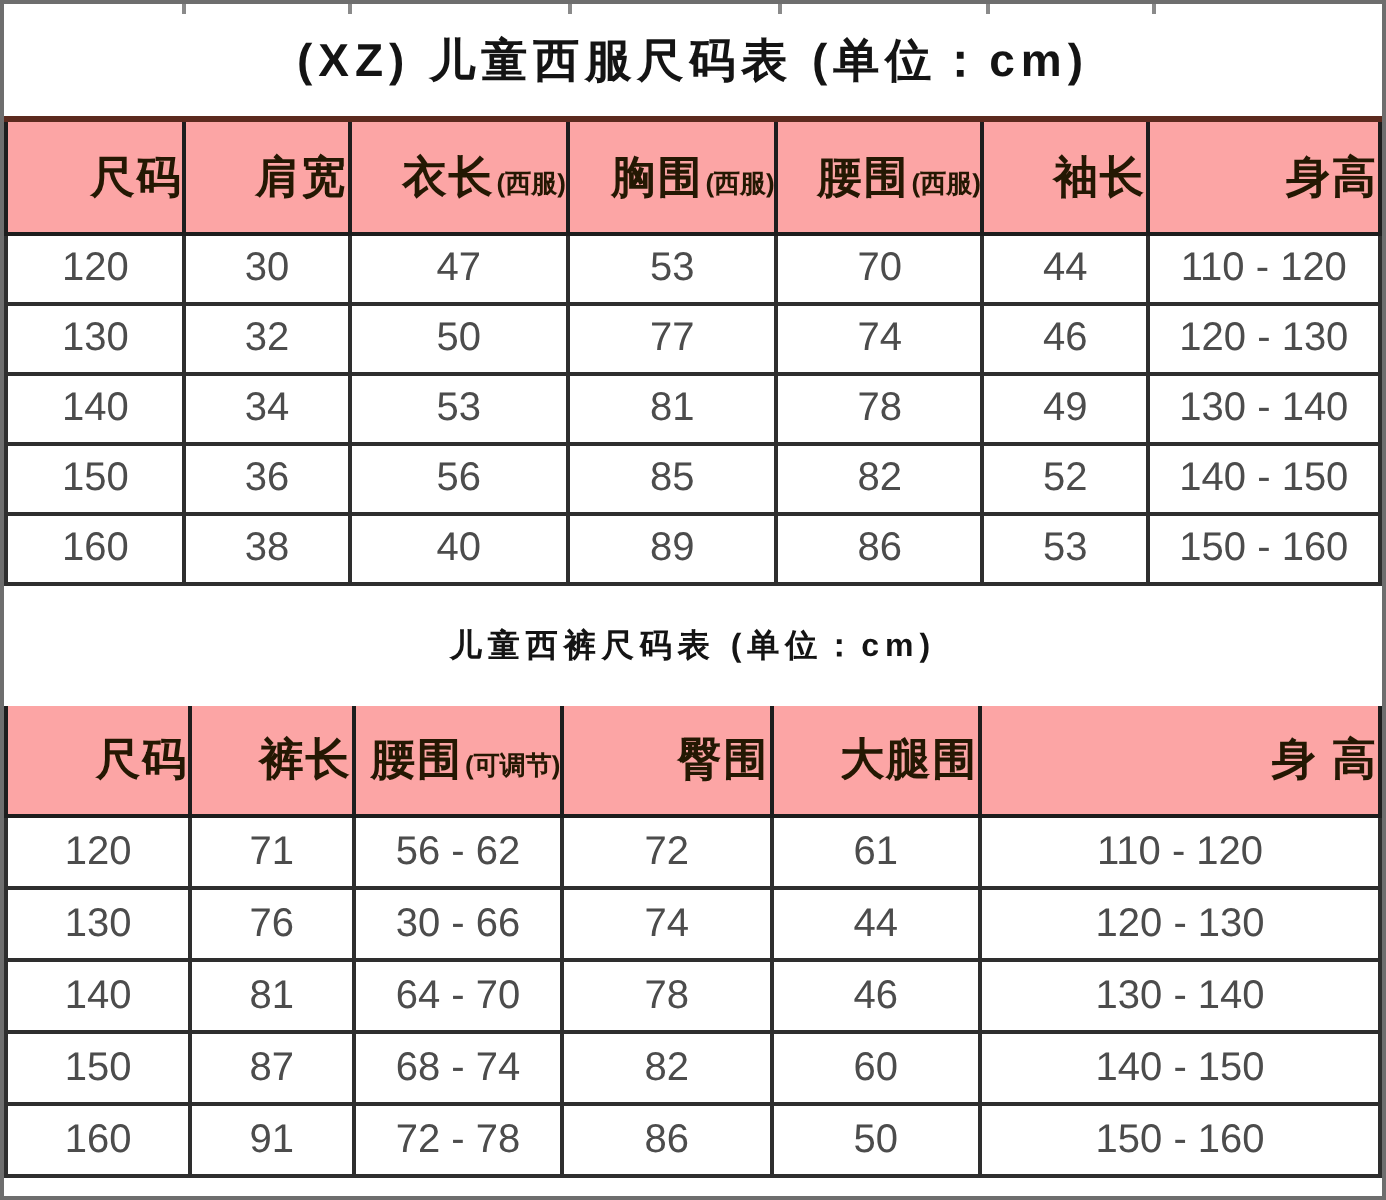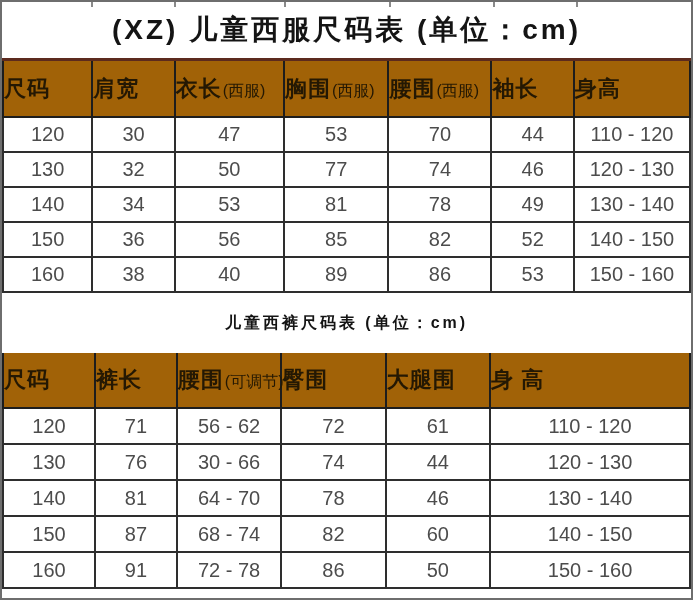--- a/index.html
+++ b/index.html
@@ -16,48 +16,48 @@
     position:absolute; top:0; width:2px; height:5px;
     background:#8a8a8a;
   }
   .title {
     display:flex; align-items:center; justify-content:center;
     font-weight:bold; color:#141414;
     letter-spacing:3px;
     white-space:nowrap;
   }
   .title-suit {
-    height:56px; font-size:28px;
+    height:56px; font-size:23px;
     border-bottom:3px solid #5c2a1e;
   }
   .title-pants {
     height:60px; font-size:16px;
   }
   table {
     width:100%;
     border-collapse:collapse;
     table-layout:fixed;
   }
   th {
-    background:#a16207;
+    background:#fca5a5;
     border:2px solid #1d1d1d;
     border-top:none;
     font-size:22px;
     font-weight:600;
     color:#241803;
-    text-align:left;
+    text-align:right;
     white-space:nowrap;
     padding:0;
     letter-spacing:1px;
   }
   .t-suit th { height:55px; }
   .t-pants th { height:54px; }
   th .note {
-    font-size:16px;
-    font-weight:400;
+    font-size:13px;
+    font-weight:700;
     letter-spacing:0;
     margin-left:1px;
   }
   td {
     border:2px solid #2e2e2e;
     text-align:center;
     font-size:20px;
     color:#4c4c4c;
     padding:0;
     white-space:nowrap;

